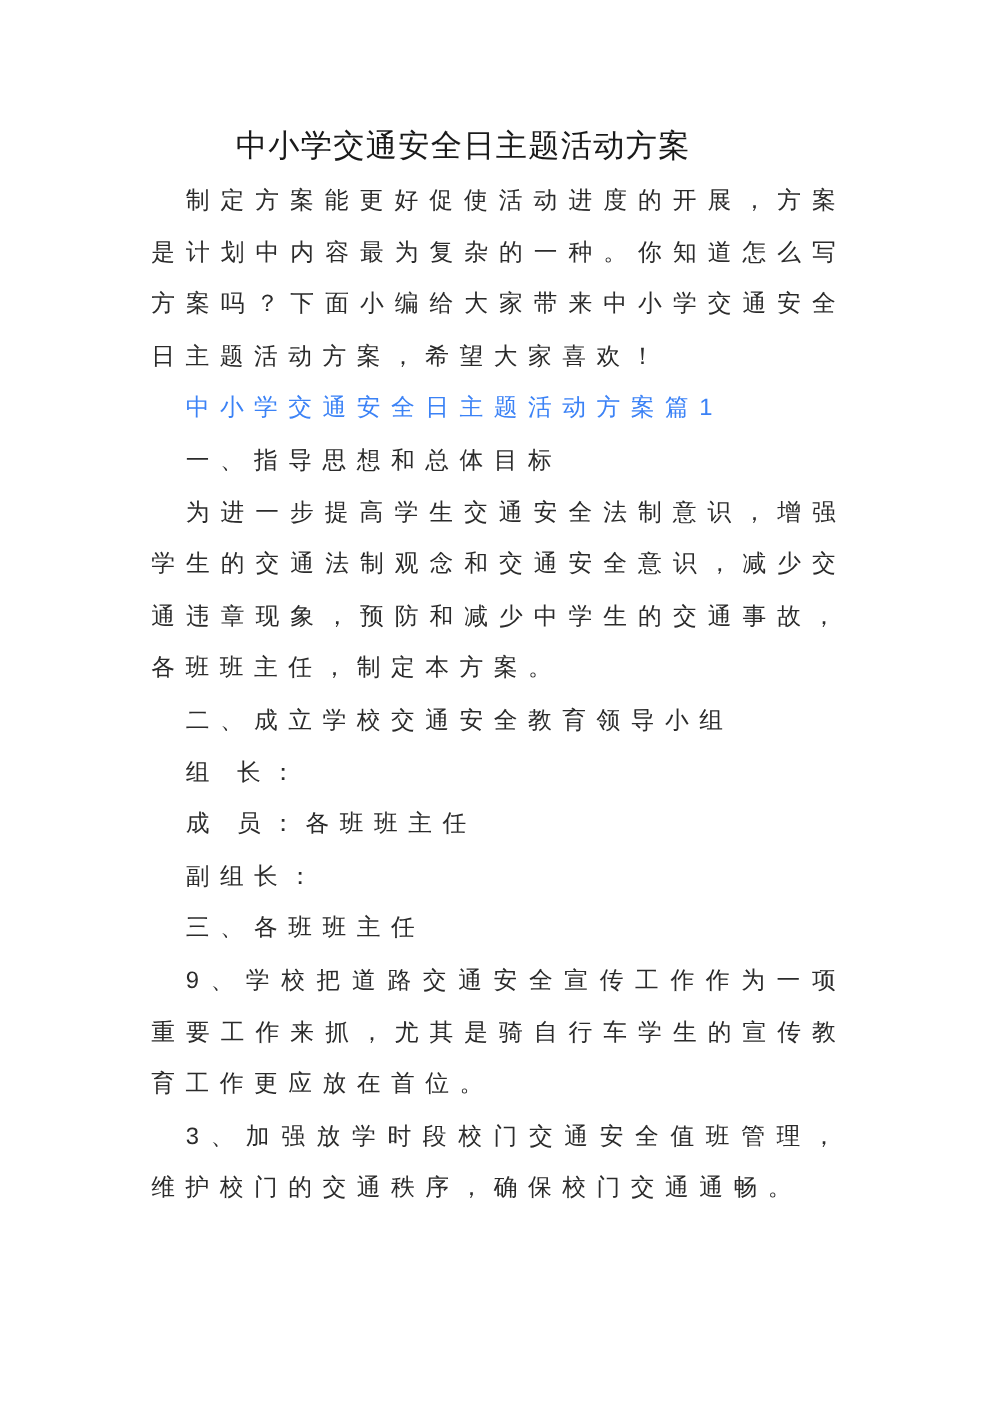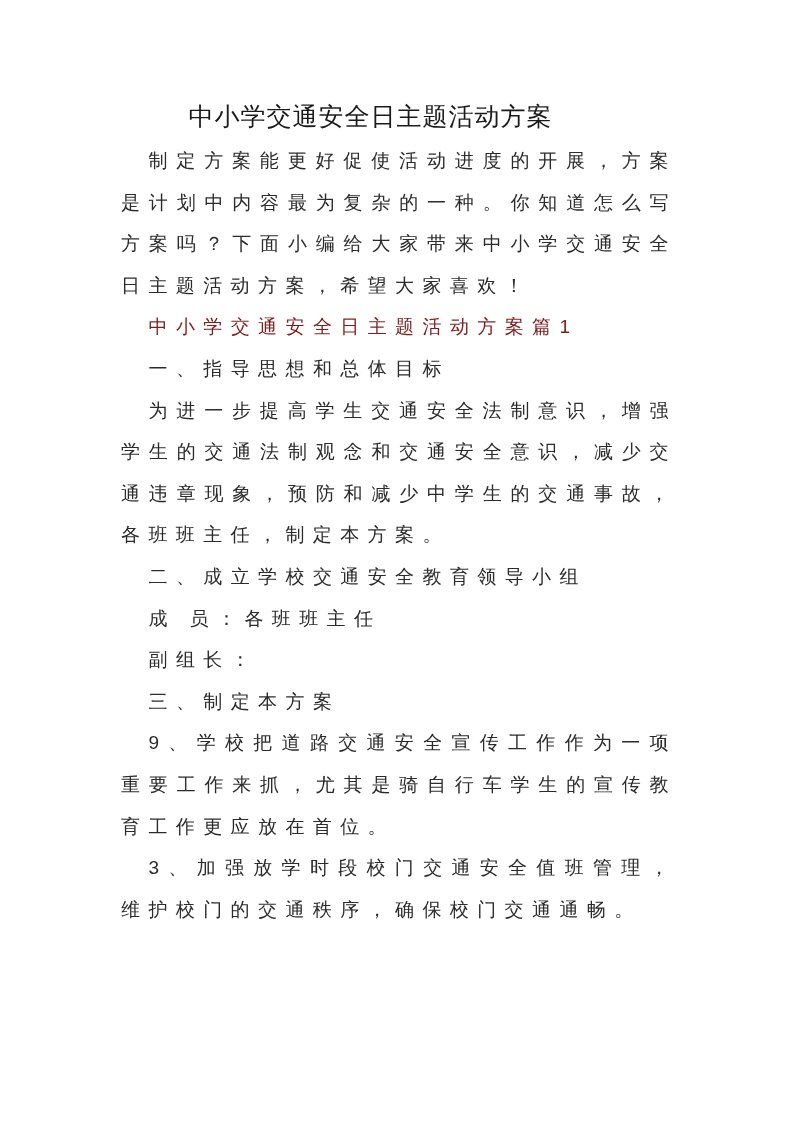--- a/index.html
+++ b/index.html
@@ -49,34 +49,35 @@
     .body-text p {
       margin: 0;
       padding: 0;
       text-align: justify;
       word-break: break-all;
     }
     .indent {
       text-indent: 27.5px;
     }
     .heading {
-      color: #7f1d1d;
+      color: #3b82f6;
     }
   </style>
 </head>
 <body>
 
 <div class="page">
   <h1 class="title">中小学交通安全日主题活动方案</h1>
 
   <div class="body-text">
     <p class="indent">制定方案能更好促使活动进度的开展，方案是计划中内容最为复杂的一种。你知道怎么写方案吗？下面小编给大家带来中小学交通安全日主题活动方案，希望大家喜欢！</p>
     <p class="indent heading">中小学交通安全日主题活动方案篇1</p>
     <p class="indent">一、指导思想和总体目标</p>
     <p class="indent">为进一步提高学生交通安全法制意识，增强学生的交通法制观念和交通安全意识，减少交通违章现象，预防和减少中学生的交通事故，各班班主任，制定本方案。</p>
     <p class="indent">二、成立学校交通安全教育领导小组</p>
+    <p class="indent">组 长：</p>
     <p class="indent">成 员：各班班主任</p>
     <p class="indent">副组长：</p>
-    <p class="indent">三、制定本方案</p>
+    <p class="indent">三、各班班主任</p>
     <p class="indent">9、学校把道路交通安全宣传工作作为一项重要工作来抓，尤其是骑自行车学生的宣传教育工作更应放在首位。</p>
     <p class="indent">3、加强放学时段校门交通安全值班管理，维护校门的交通秩序，确保校门交通通畅。</p>
   </div>
 </div>
 
 </body></html>

